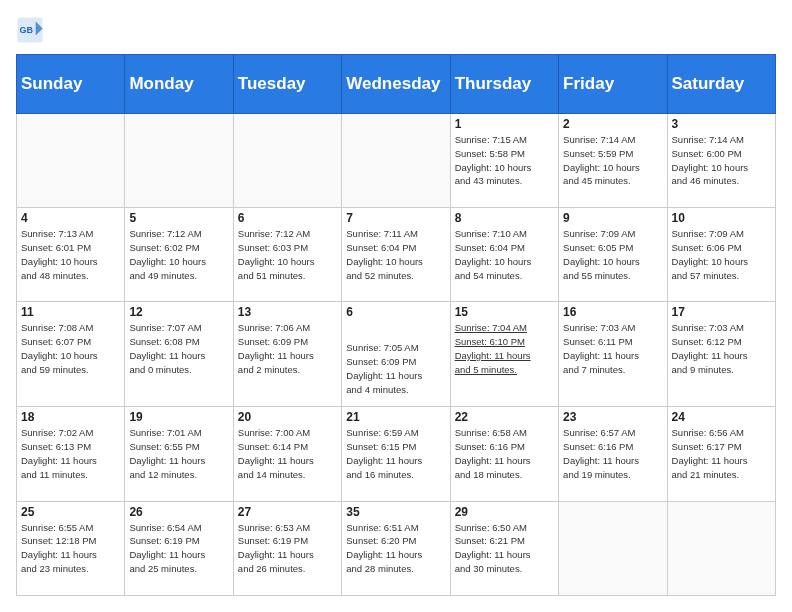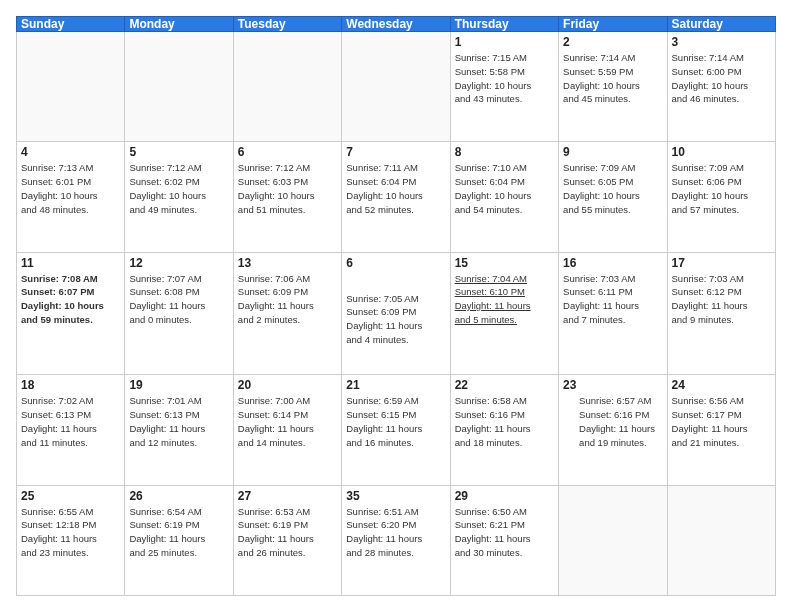--- a/index.html
+++ b/index.html
@@ -47,23 +47,23 @@
     .calendar {
       flex: 1;
       border: 1px solid #ccc;
       border-collapse: collapse;
       width: 100%;
       table-layout: fixed;
     }
     .calendar th {
       background-color: #2a7ae4;
       color: white;
-      font-size: 12px;
+      font-size: 17px;
       font-weight: bold;
-      padding: 0 4px;
+      padding: 19px 4px;
       border: 1px solid #1e5fbc;
       text-align: left;
     }
     .calendar td {
       border: 1px solid #ccc;
       vertical-align: top;
       padding: 3px 4px;
       font-size: 9.5px;
       color: #333;
       background: #fff;
@@ -81,20 +81,39 @@
     }
     .day-detail {
       line-height: 1.45;
       color: #333;
     }
   </style>
 </head>
 <body>
 
 <div class="page">
+  <div class="header">
+    <div class="logo">
+      <svg class="logo-icon" viewBox="0 0 40 40">
+        <rect x="2" y="2" width="36" height="36" rx="4" fill="#1a6bbf" opacity="0.15"></rect>
+        <text x="5" y="24" font-size="13" font-weight="bold" fill="#1a6bbf">GB</text>
+        <polygon points="28,8 38,18 28,28" fill="#1a6bbf" opacity="0.7"></polygon>
+      </svg>
+      <div>
+        <div style="font-size:15px;font-weight:bold;color:#333;line-height:1.1;">
+          <span style="color:#333;"></span><br>
+          <span style="color:#1a6bbf;"></span>
+        </div>
+      </div>
+    </div>
+    <div class="title-block">
+      <div class="month-year"></div>
+      <div class="location"></div>
+    </div>
+  </div>
 
   <table class="calendar">
     <thead>
       <tr>
       <th>Sunday</th>
           <th>Monday</th>
           <th>Tuesday</th>
           <th>Wednesday</th>
           <th>Thursday</th>
           <th>Friday</th>
@@ -176,21 +195,21 @@
             <span class="day-num">10</span>
             <div class="day-detail" style="white-space: pre-line;">Sunrise: 7:09 AM
 Sunset: 6:06 PM
 Daylight: 10 hours
 and 57 minutes.</div>
           </td>
         </tr>
         <tr>
           <td>
             <span class="day-num">11</span>
-            <div class="day-detail" style="white-space: pre-line; font-weight: bold;">Sunrise: 7:08 AM
+            <div class="day-detail" style="white-space: pre-line;">Sunrise: 7:08 AM
 Sunset: 6:07 PM
 Daylight: 10 hours
 and 59 minutes.</div>
           </td>
           <td>
             <span class="day-num">12</span>
             <div class="day-detail" style="white-space: pre-line;">Sunrise: 7:07 AM
 Sunset: 6:08 PM
 Daylight: 11 hours
 and 0 minutes.</div>
@@ -235,21 +254,21 @@
           <td>
             <span class="day-num">18</span>
             <div class="day-detail" style="white-space: pre-line;">Sunrise: 7:02 AM
 Sunset: 6:13 PM
 Daylight: 11 hours
 and 11 minutes.</div>
           </td>
           <td>
             <span class="day-num">19</span>
             <div class="day-detail" style="white-space: pre-line;">Sunrise: 7:01 AM
-Sunset: 6:13 PM
+Sunset: 6:55 PM
 Daylight: 11 hours
 and 12 minutes.</div>
           </td>
           <td>
             <span class="day-num">20</span>
             <div class="day-detail" style="white-space: pre-line;">Sunrise: 7:00 AM
 Sunset: 6:14 PM
 Daylight: 11 hours
 and 14 minutes.</div>
           </td>
@@ -262,21 +281,21 @@
           </td>
           <td>
             <span class="day-num">22</span>
             <div class="day-detail" style="white-space: pre-line;">Sunrise: 6:58 AM
 Sunset: 6:16 PM
 Daylight: 11 hours
 and 18 minutes.</div>
           </td>
           <td>
             <span class="day-num">23</span>
-            <div class="day-detail" style="white-space: pre-line; margin-left: 16px;">Sunrise: 6:57 AM
+            <div class="day-detail" style="white-space: pre-line;">Sunrise: 6:57 AM
 Sunset: 6:16 PM
 Daylight: 11 hours
 and 19 minutes.</div>
           </td>
           <td>
             <span class="day-num">24</span>
             <div class="day-detail" style="white-space: pre-line;">Sunrise: 6:56 AM
 Sunset: 6:17 PM
 Daylight: 11 hours
 and 21 minutes.</div>

